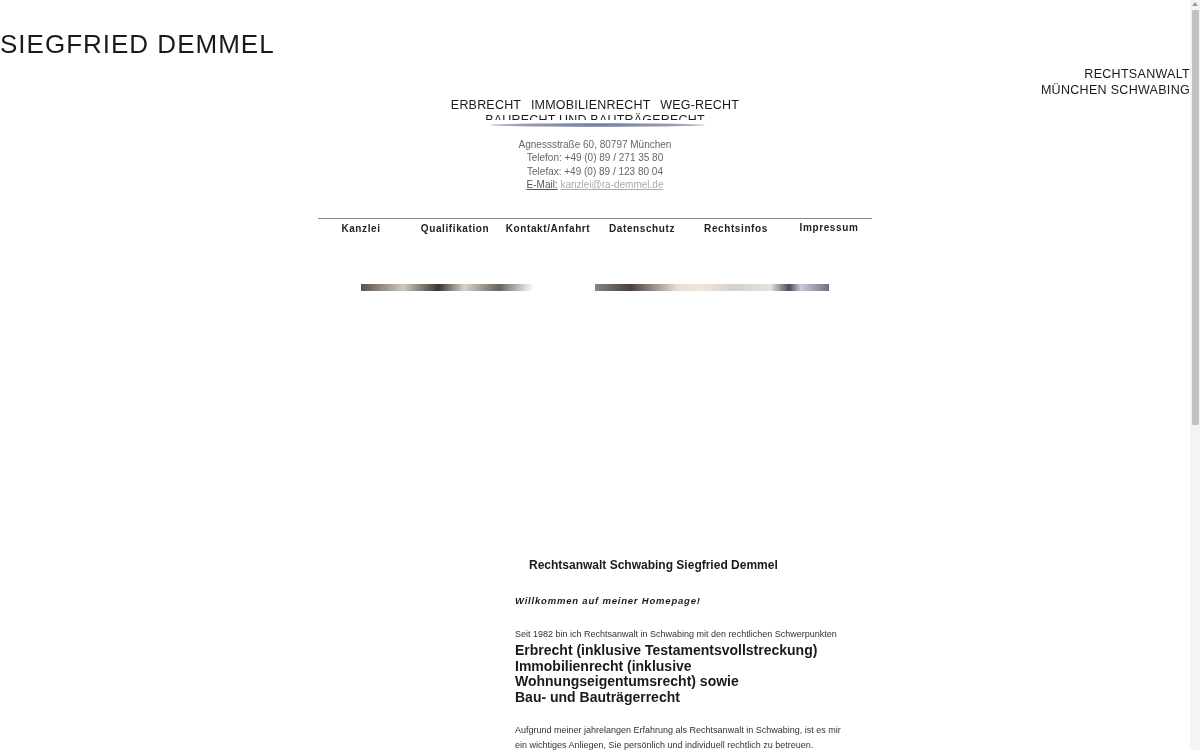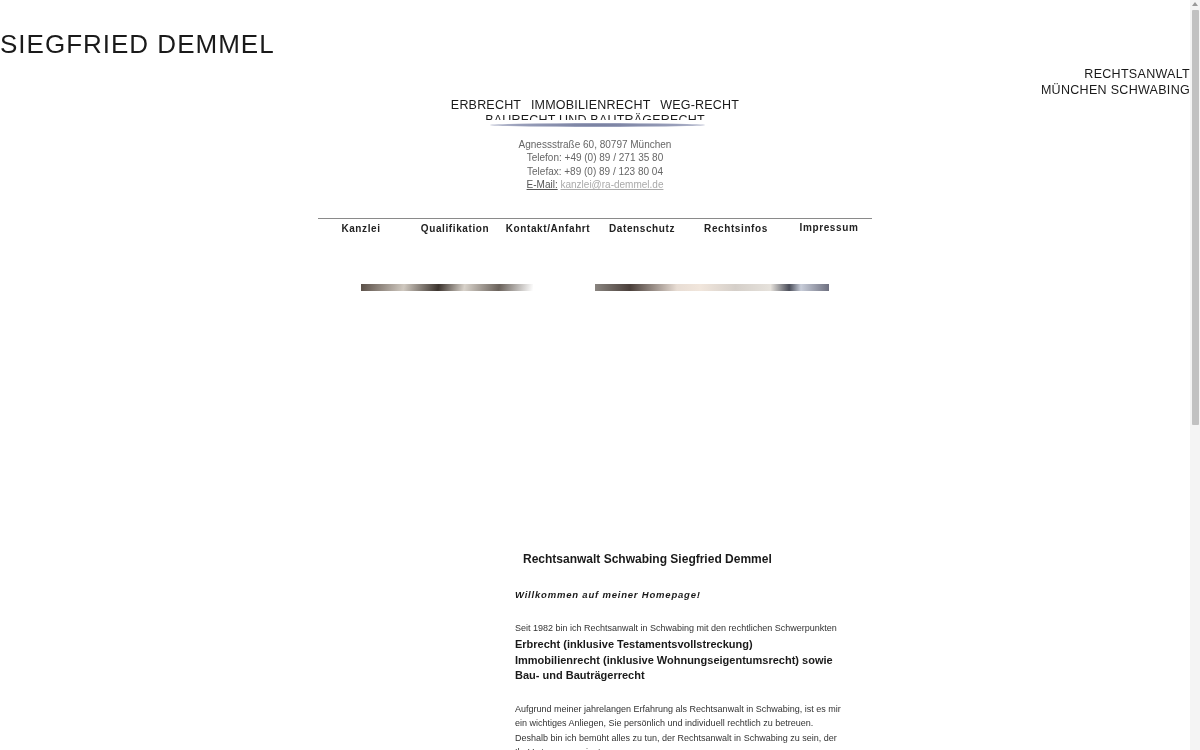--- a/index.html
+++ b/index.html
@@ -50,27 +50,27 @@
     left: 361px; width: 172px;
     background: linear-gradient(100deg, #5a4f47 0%, #cfc8bf 25%, #3c342e 45%, #d8d2ca 60%, #6a625b 80%, #ffffff 100%);
     clip-path: polygon(0 0, 100% 0, 100% 100%, 0 100%);
   }
   .strip-right {
     left: 595px; width: 234px;
     background: linear-gradient(90deg, #8a8580 0%, #4a3f3a 15%, #e8ddd4 35%, #f1e6dc 45%, #d5cfc9 60%, #e6e2dc 75%, #4b4e5a 83%, #c8cdd9 88%, #6e7080 100%);
   }
 
   .content { position: absolute; left: 515px; top: 542px; width: 330px; }
-  .content h1 { margin: 8px; font-size: 12px; font-weight: bold; color: #1a1a1a; line-height: 18px; }
+  .content h1 { margin: 14px; font-size: 12px; font-weight: bold; color: #1a1a1a; line-height: 18px; }
   .welcome {
     margin-top: 20px; font-size: 9.5px; font-weight: bold; font-style: italic;
     letter-spacing: 0.8px; color: #1a1a1a; line-height: 14px;
   }
   .intro { margin-top: 19px; font-size: 9px; color: #333; line-height: 14px; }
-  .focus { margin-top: 2px; font-size: 11px; font-weight: bold; color: #1a1a1a; line-height: 15.5px; }
+  .focus { margin-top: 2px; font-size: 14px; font-weight: bold; color: #1a1a1a; line-height: 15.5px; }
   .para { margin-top: 18px; font-size: 9px; color: #333; line-height: 14.5px; }
 
   .scrollbar { position: absolute; right: 0; top: 0; width: 10px; height: 750px; background: #f4f4f4; }
   .scroll-thumb { position: absolute; left: 2px; top: 10px; width: 7px; height: 415px; background: #c1c1c1; border-radius: 1px; }
   .scroll-up { position: absolute; left: 2px; top: 2px; width: 0; height: 0;
     border-left: 3px solid transparent; border-right: 3px solid transparent; border-bottom: 4px solid #9a9a9a; }
 </style>
 </head>
 <body>
 
@@ -84,21 +84,21 @@
       <span>IMMOBILIENRECHT</span>
       <span>WEG-RECHT</span>
       <span>BAURECHT UND BAUTRÄGERECHT</span>
     </div>
   </div>
   <div class="swoosh"></div>
 
   <div class="contact">
     <div>Agnessstraße 60, 80797 München</div>
     <div>Telefon: +49 (0) 89 / 271 35 80</div>
-    <div>Telefax: +89 (0) 89 / 123 80 04</div>
+    <div>Telefax: +49 (0) 89 / 123 80 04</div>
     <div>
       <span class="email-label">E-Mail:</span>
       <a>kanzlei@ra-demmel.de</a>
     </div>
   </div>
 
   <div class="nav-rule"></div>
   <div class="nav">
     <span class="nav-item" style="left:43px; top:1px;">Kanzlei</span>
     <span class="nav-item" style="left:137px; top:1px;">Qualifikation</span>

